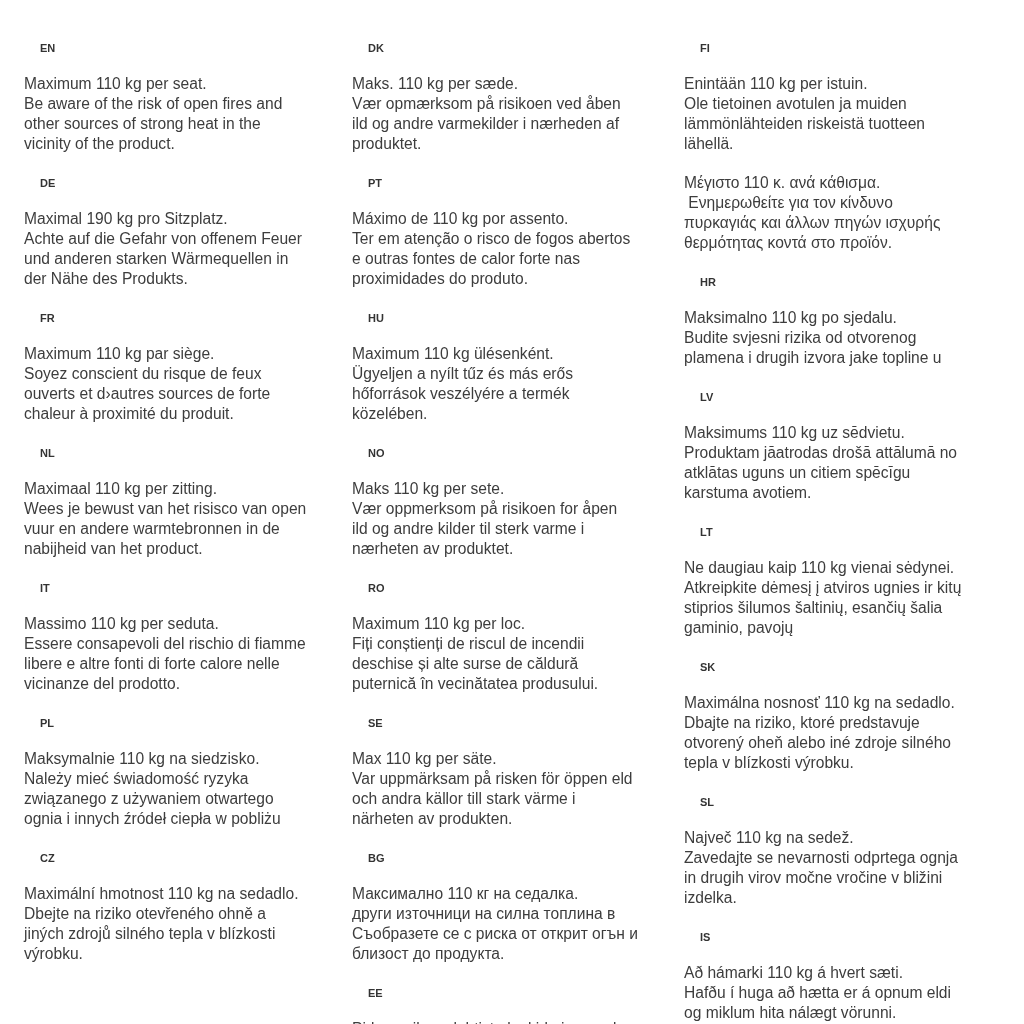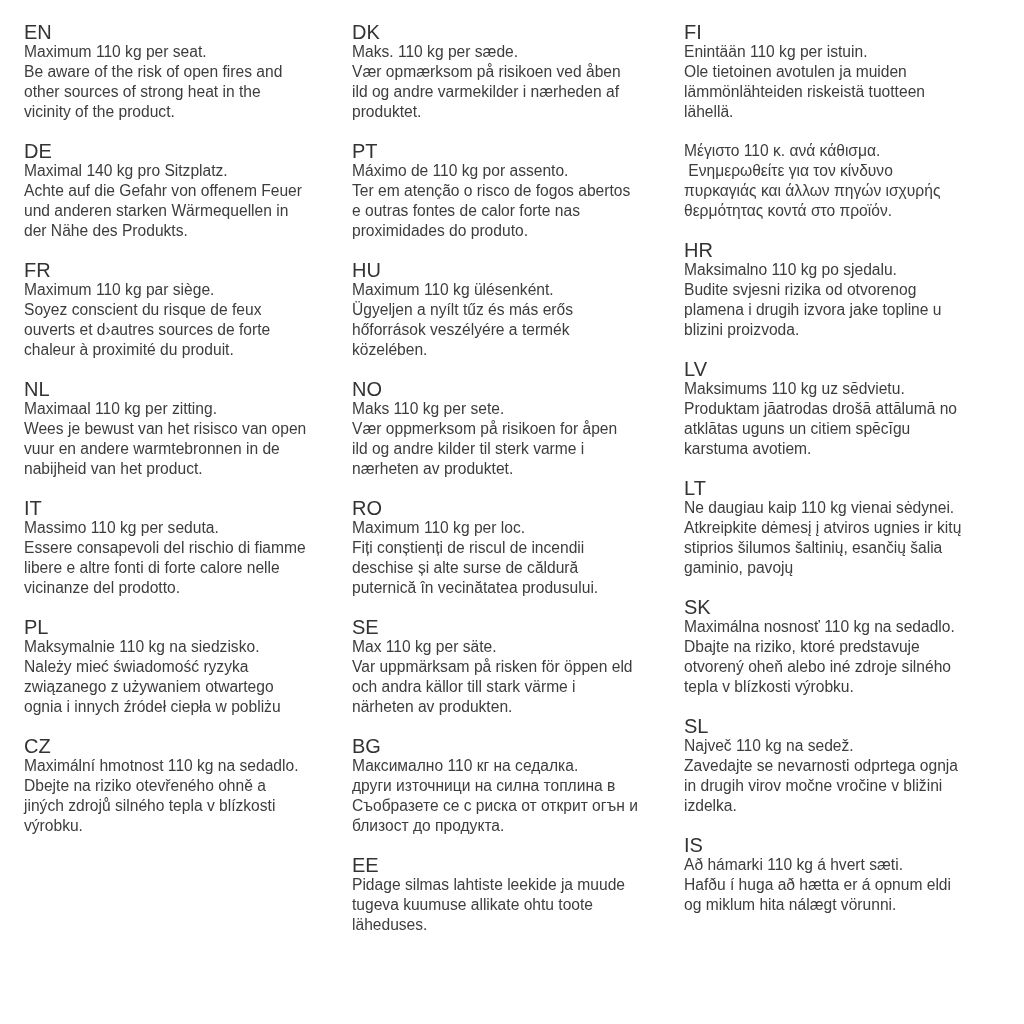--- a/index.html
+++ b/index.html
@@ -19,24 +19,24 @@
     display: grid;
     grid-template-columns: 328px 332px 340px;
     padding: 22px 0 0 24px;
     box-sizing: border-box;
     width: 1024px;
     height: 1024px;
   }
   .col { min-width: 0; }
   .block { margin: 0 0 19px 0; }
   .lang {
-    margin: 0;
-    font-size: 20px;
+    margin: 16px;
+    font-size: 11px;
     line-height: 20px;
-    font-weight: 400;
+    font-weight: 700;
     color: #333333;
     white-space: pre;
   }
   .body { margin: 0; }
   .line {
     font-size: 15.6px;
     line-height: 20px;
     white-space: pre;
     overflow: visible;
   }
@@ -52,21 +52,21 @@
           <div class="line">Maximum 110 kg per seat.</div>
           <div class="line">Be aware of the risk of open fires and</div>
           <div class="line">other sources of strong heat in the</div>
           <div class="line">vicinity of the product.</div>
         </div>
   </article>
 
   <article class="block">
     <h2 class="lang">DE</h2>
     <div class="body">
-          <div class="line">Maximal 140 kg pro Sitzplatz.</div>
+          <div class="line">Maximal 190 kg pro Sitzplatz.</div>
           <div class="line">Achte auf die Gefahr von offenem Feuer</div>
           <div class="line">und anderen starken Wärmequellen in</div>
           <div class="line">der Nähe des Produkts.</div>
         </div>
   </article>
 
   <article class="block">
     <h2 class="lang">FR</h2>
     <div class="body">
           <div class="line">Maximum 110 kg par siège.</div>
@@ -216,21 +216,20 @@
           <div class="line">θερμότητας κοντά στο προϊόν.</div>
         </div>
   </article>
 
   <article class="block">
     <h2 class="lang">HR</h2>
     <div class="body">
           <div class="line">Maksimalno 110 kg po sjedalu.</div>
           <div class="line">Budite svjesni rizika od otvorenog</div>
           <div class="line">plamena i drugih izvora jake topline u</div>
-          <div class="line">blizini proizvoda.</div>
         </div>
   </article>
 
   <article class="block">
     <h2 class="lang">LV</h2>
     <div class="body">
           <div class="line">Maksimums 110 kg uz sēdvietu.</div>
           <div class="line">Produktam jāatrodas drošā attālumā no</div>
           <div class="line">atklātas uguns un citiem spēcīgu</div>
           <div class="line">karstuma avotiem.</div>

